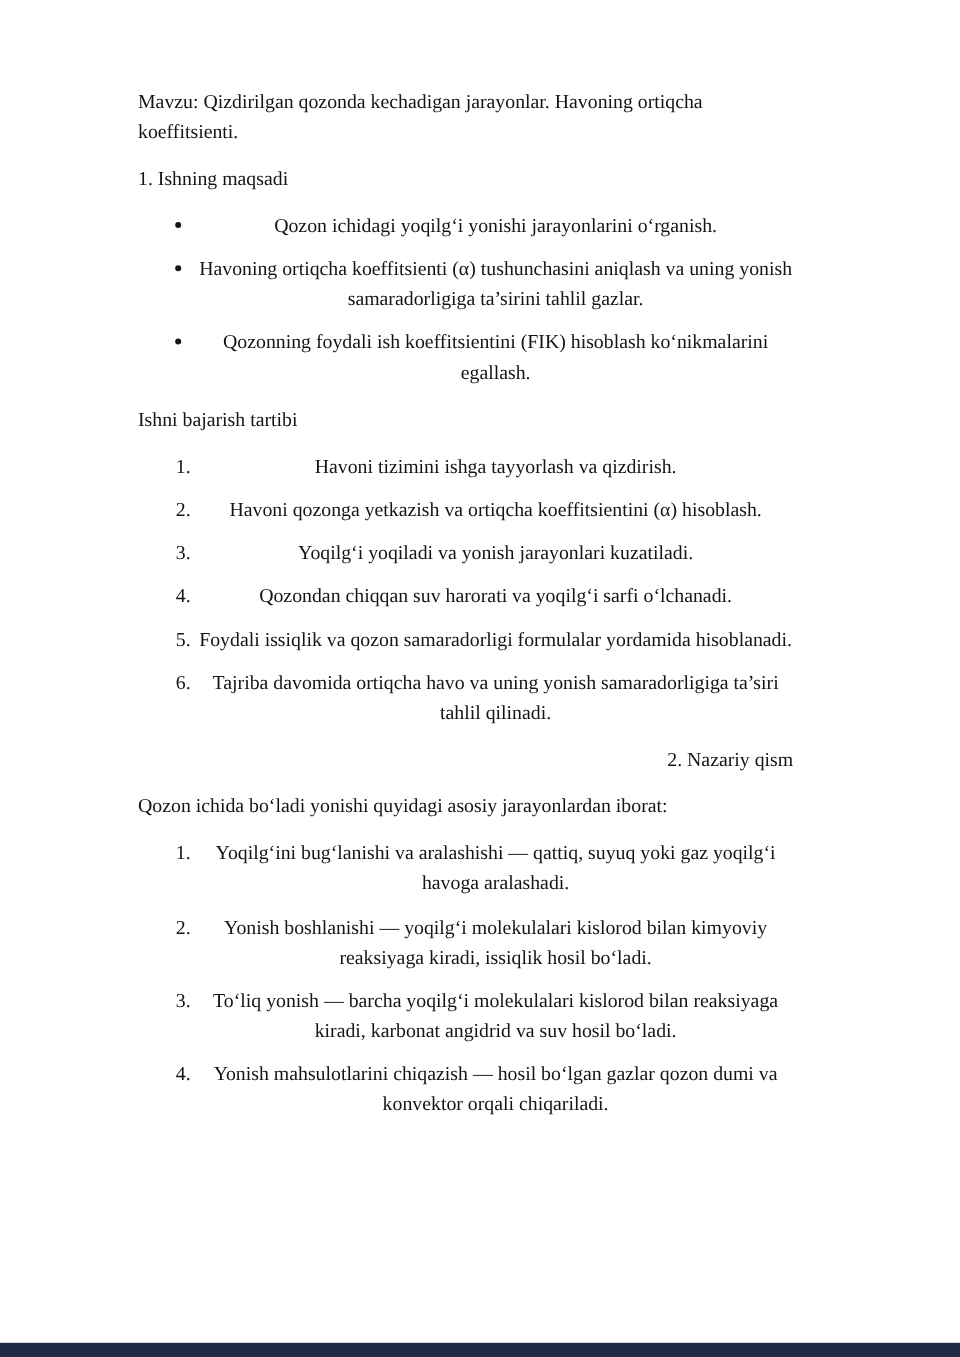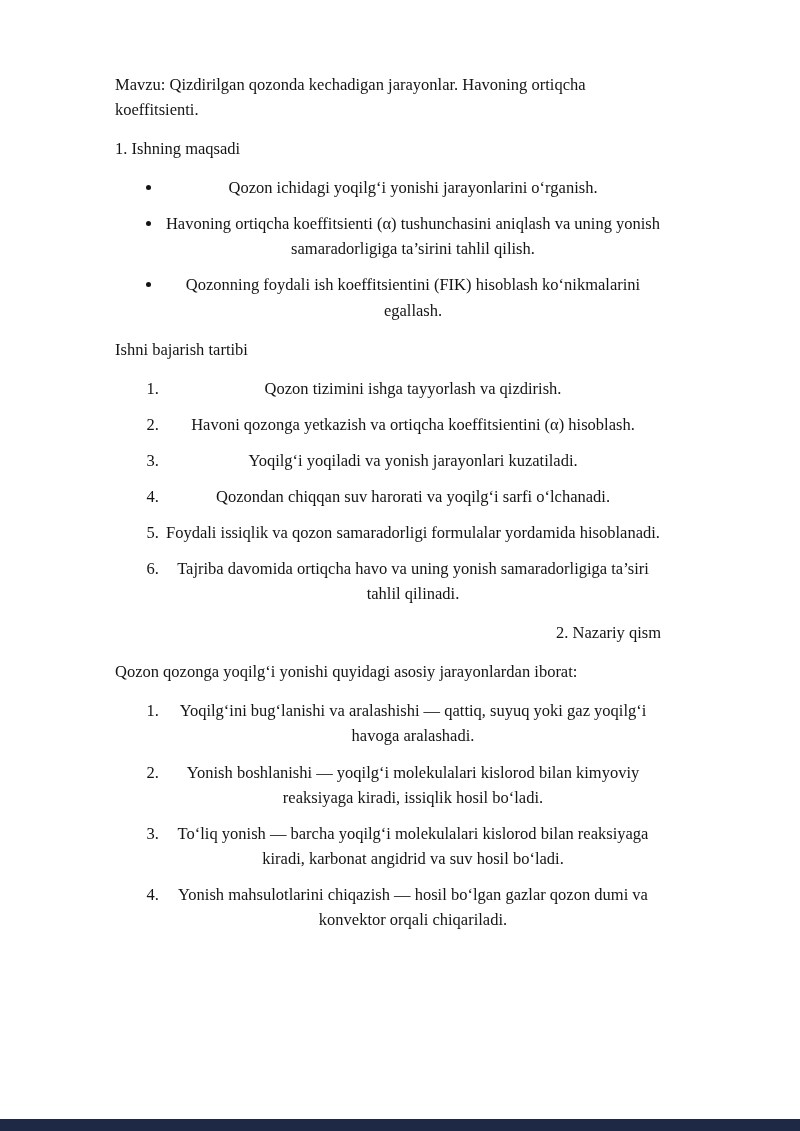--- a/index.html
+++ b/index.html
@@ -61,39 +61,39 @@
 
 <div class="page">
 
   <p class="para">Mavzu: Qizdirilgan qozonda kechadigan jarayonlar. Havoning ortiqcha koeffitsienti.</p>
 
 
   <p class="para gap-before">1. Ishning maqsadi</p>
 
   <ul class="doc-list">
     <li>Qozon ichidagi yoqilgʻi yonishi jarayonlarini oʻrganish.</li>
-    <li>Havoning ortiqcha koeffitsienti (α) tushunchasini aniqlash va uning yonish samaradorligiga ta’sirini tahlil qilish.</li>
+    <li>Havoning ortiqcha koeffitsienti (α) tushunchasini aniqlash va uning yonish samaradorligiga ta’sirini tahlil gazlar.</li>
     <li>Qozonning foydali ish koeffitsientini (FIK) hisoblash koʻnikmalarini egallash.</li>
   </ul>
 
   <p class="para gap-before indent-sm">Ishni bajarish tartibi</p>
 
   <ol class="doc-list">
-    <li>Qozon tizimini ishga tayyorlash va qizdirish.</li>
+    <li>Havoni tizimini ishga tayyorlash va qizdirish.</li>
     <li>Havoni qozonga yetkazish va ortiqcha koeffitsientini (α) hisoblash.</li>
     <li>Yoqilgʻi yoqiladi va yonish jarayonlari kuzatiladi.</li>
     <li>Qozondan chiqqan suv harorati va yoqilgʻi sarfi oʻlchanadi.</li>
     <li>Foydali issiqlik va qozon samaradorligi formulalar yordamida hisoblanadi.</li>
     <li>Tajriba davomida ortiqcha havo va uning yonish samaradorligiga ta’siri tahlil qilinadi.</li>
   </ol>
 
   <p class="para gap-before-lg">2. Nazariy qism</p>
 
 
-  <p class="para">Qozon qozonga yoqilgʻi yonishi quyidagi asosiy jarayonlardan iborat:</p>
+  <p class="para">Qozon ichida boʻladi yonishi quyidagi asosiy jarayonlardan iborat:</p>
 
   <ol class="doc-list">
     <li>Yoqilgʻini bugʻlanishi va aralashishi — qattiq, suyuq yoki gaz yoqilgʻi havoga aralashadi.</li>
     <li>Yonish boshlanishi — yoqilgʻi molekulalari kislorod bilan kimyoviy reaksiyaga kiradi, issiqlik hosil boʻladi.</li>
     <li>Toʻliq yonish — barcha yoqilgʻi molekulalari kislorod bilan reaksiyaga kiradi, karbonat angidrid va suv hosil boʻladi.</li>
     <li>Yonish mahsulotlarini chiqazish — hosil boʻlgan gazlar qozon dumi va konvektor orqali chiqariladi.</li>
   </ol>
 
 </div>
 

